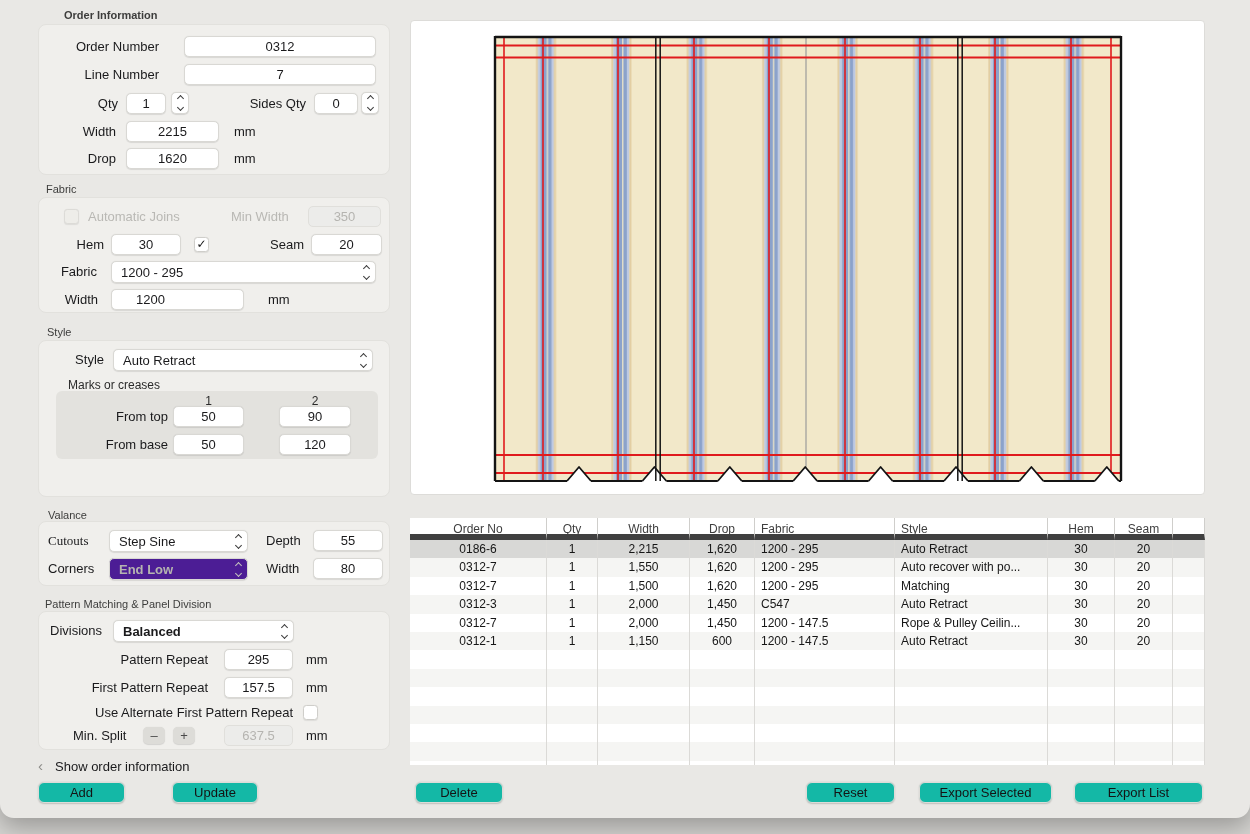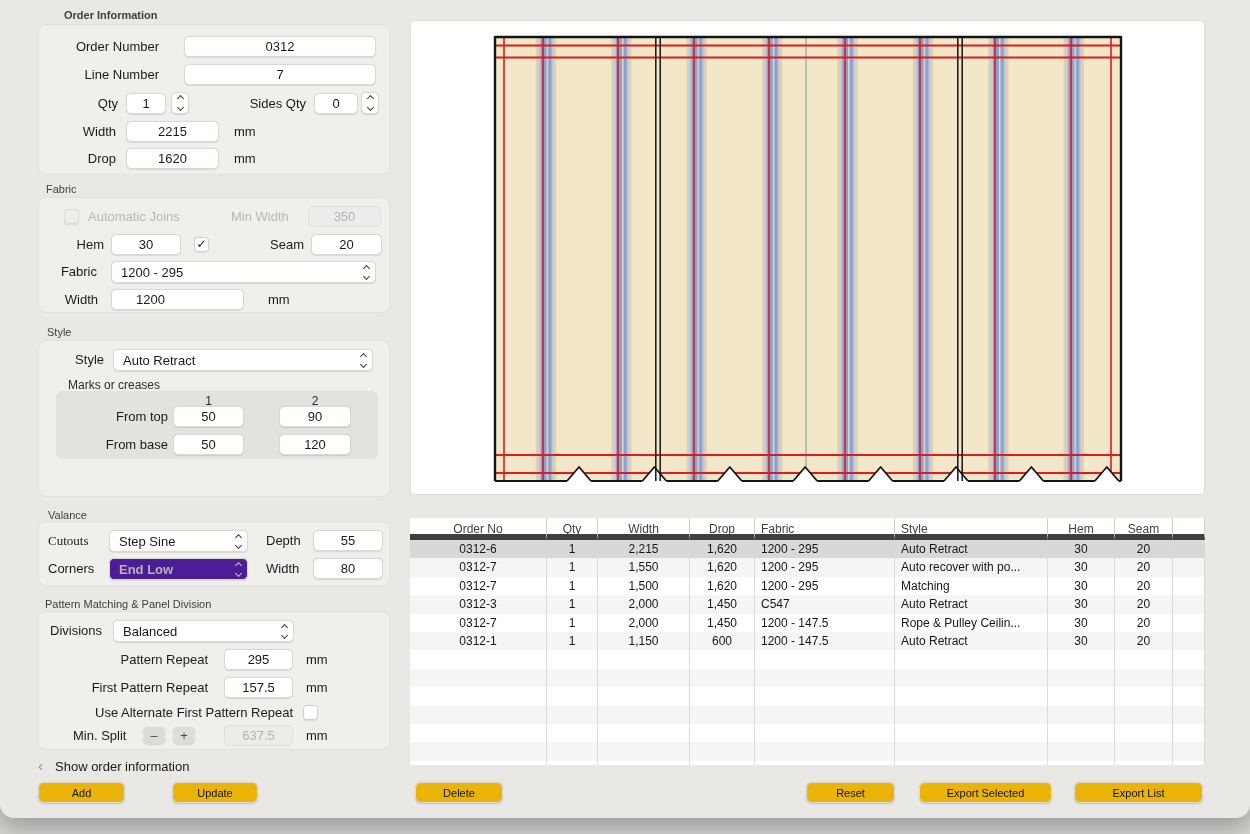--- a/index.html
+++ b/index.html
@@ -34,22 +34,22 @@
   .dis .chev { border-color:#c3c2be; }
 
   .stepper { position:absolute; width:18px; height:22px; background:#fff; border:1px solid #d9d8d4; border-radius:5px;
              box-shadow:0 0.5px 1px rgba(0,0,0,.12); display:flex; flex-direction:column; align-items:center;
              justify-content:center; gap:4px; }
 
   .cb { position:absolute; width:15px; height:15px; background:#fff; border:1px solid #cfceca; border-radius:3.5px;
         font-size:12px; line-height:13px; text-align:center; color:#141414; box-shadow:0 0.5px 1px rgba(0,0,0,.08); }
   .cb.dis { background:#eeede9; border-color:#dcdbd7; }
 
-  .btn { position:absolute; height:21px; background:#eab308; border:1px solid #dddcd8; border-radius:6px;
-         box-shadow:0 0.5px 1.5px rgba(0,0,0,.18); font-size:11px; color:#141414;
+  .btn { position:absolute; height:21px; background:#14b8a6; border:1px solid #dddcd8; border-radius:6px;
+         box-shadow:0 0.5px 1.5px rgba(0,0,0,.18); font-size:13px; color:#141414;
          display:flex; align-items:center; justify-content:center; font-family:inherit; }
   .btn-mini { position:absolute; width:22px; height:17px; background:#dddcd8; border:none; border-radius:5px;
               font-size:13px; color:#4a4a4a; line-height:16px; text-align:center; box-shadow:0 0.5px 1px rgba(0,0,0,.12); }
 
   .canvas { position:absolute; left:410px; top:20px; width:795px; height:475px; background:#fff;
             border:1px solid #dddcd9; border-radius:4px; }
 
   .tablewrap { position:absolute; left:410px; top:518px; width:795px; height:247px; background:#fff; overflow:hidden; }
   .trow { display:grid; grid-template-columns:137px 51px 92px 65px 140px 153px 67px 58px 32px; height:18.4px; }
   .thead { display:grid; grid-template-columns:137px 51px 92px 65px 140px 153px 67px 58px 32px; height:22px;
@@ -169,21 +169,21 @@
           <span class="chev down"></span>
         </span>
     </div>
     <div class="lbl" style="left:227px;top:36px;">Width</div>
     <input class="fld" style="left: 274px; top: 36px; width: 70px;" value="80">
   </div>
 
   <div class="section-label" style="left:45px;top:598px;">Pattern Matching &amp; Panel Division</div>
   <div class="gbox" style="left:38px;top:611px;width:352px;height:139px;">
     <div class="lbl" style="left:11px;top:8px;">Divisions</div>
-    <div class="popup" style="left:74px;top:8px;width:181px;">
+    <div class="popup" style="left:74px;top:8px;width:181px;font-weight:bold;">
       <span>Balanced</span>
       <span class="dd">
           <span class="chev up"></span>
           <span class="chev down"></span>
         </span>
     </div>
 
     <div class="lbl r" style="left:0;top:37px;width:169px;">Pattern Repeat</div>
     <input class="fld" style="left: 185px; top: 37px; width: 69px;" value="295">
     <div class="lbl" style="left:267px;top:37px;">mm</div>
@@ -271,21 +271,21 @@
         <div class="tcell c">Width</div>
         <div class="tcell c">Drop</div>
         <div class="tcell l">Fabric</div>
         <div class="tcell l">Style</div>
         <div class="tcell c">Hem</div>
         <div class="tcell c">Seam</div>
         <div class="tcell c"></div>
       </div>
     <div id="tbody">
         <div class="trow sel">
-          <div class="tcell c">0312-6</div>
+          <div class="tcell c">0186-6</div>
           <div class="tcell c">1</div>
           <div class="tcell c">2,215</div>
           <div class="tcell c">1,620</div>
           <div class="tcell l">1200 - 295</div>
           <div class="tcell l">Auto Retract</div>
           <div class="tcell c">30</div>
           <div class="tcell c">20</div>
           <div class="tcell c"></div>
         </div>
         <div class="trow alt">

